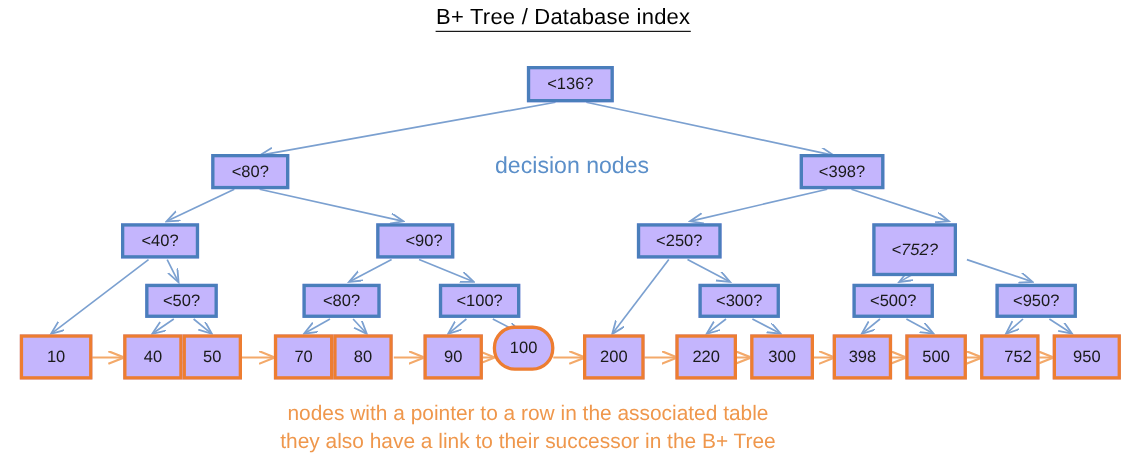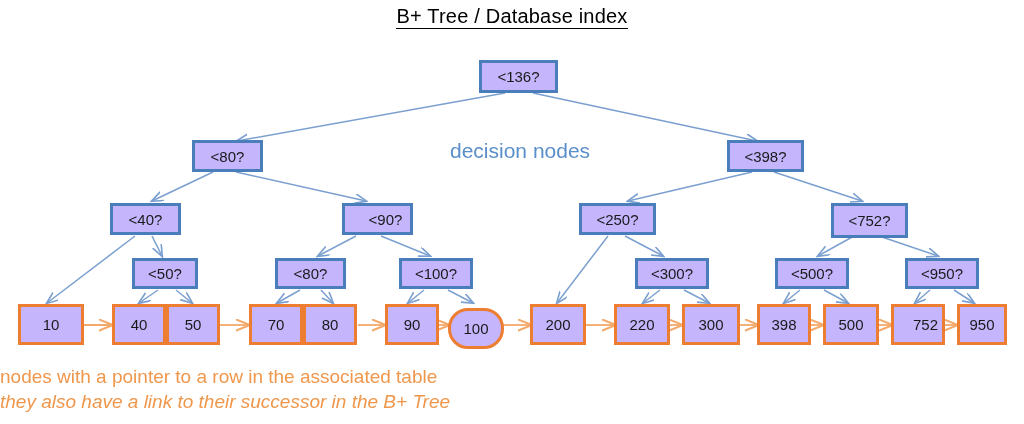--- a/index.html
+++ b/index.html
@@ -57,23 +57,23 @@
   }
   .decision-label {
     position: absolute;
     font-size: 21px;
     color: #5b8fc9;
     white-space: nowrap;
     z-index: 2;
   }
   .caption {
     position: absolute;
-    left: 0;
+    left: 18px;
     width: 924px;
-    text-align: left;
+    text-align: center;
     color: #ef974c;
     font-size: 19px;
     line-height: 25px;
     white-space: nowrap;
   }
 </style>
 </head>
 <body>
 
 <div id="canvas">
@@ -162,21 +162,21 @@
 
   <div class="node decision" style="left:110px; top:203px; width:71px; height:32px;">
       <span>&lt;40?</span>
     </div>
   <div class="node decision" style="left:342px; top:203px; width:71px; height:32px;padding-left:16px;">
       <span>&lt;90?</span>
     </div>
   <div class="node decision" style="left:579px; top:203px; width:77px; height:32px;">
       <span>&lt;250?</span>
     </div>
-  <div class="node decision" style="left:831px; top:203px; width:77px; height:35px;">
+  <div class="node decision" style="left:793px; top:203px; width:77px; height:48px;font-style:italic;">
       <span>&lt;752?</span>
     </div>
 
   <div class="node decision" style="left:132px; top:258px; width:66px; height:31px;">
       <span>&lt;50?</span>
     </div>
   <div class="node decision" style="left:275px; top:258px; width:71px; height:31px;">
       <span>&lt;80?</span>
     </div>
   <div class="node decision" style="left:399px; top:258px; width:74px; height:31px;">
@@ -203,43 +203,43 @@
     </div>
   <div class="node leaf" style="left:249px; top:304px; width:54px; height:41px;">
       <span>70</span>
     </div>
   <div class="node leaf" style="left:303px; top:304px; width:54px; height:41px;">
       <span>80</span>
     </div>
   <div class="node leaf" style="left:385px; top:304px; width:54px; height:41px;">
       <span>90</span>
     </div>
-  <div class="node leaf" style="left:448px; top:308px; width:56px; height:41px;border-radius:20px;">
+  <div class="node leaf" style="left:448px; top:296px; width:56px; height:41px;border-radius:20px;">
       <span>100</span>
     </div>
   <div class="node leaf" style="left:530px; top:304px; width:56px; height:41px;">
       <span>200</span>
     </div>
   <div class="node leaf" style="left:614px; top:304px; width:56px; height:41px;">
       <span>220</span>
     </div>
   <div class="node leaf" style="left:682px; top:304px; width:58px; height:41px;">
       <span>300</span>
     </div>
   <div class="node leaf" style="left:757px; top:304px; width:54px; height:41px;">
       <span>398</span>
     </div>
   <div class="node leaf" style="left:823px; top:304px; width:56px; height:41px;">
       <span>500</span>
     </div>
   <div class="node leaf" style="left:891px; top:304px; width:54px; height:41px;padding-left:15px;">
       <span>752</span>
     </div>
-  <div class="node leaf" style="left:957px; top:304px; width:50px; height:41px;">
+  <div class="node leaf" style="left:957px; top:304px; width:62px; height:41px;">
       <span>950</span>
     </div>
 
   <div class="decision-label" style="left:415px; top:139px;margin-left:35px;">decision nodes</div>
 
   <div class="caption" style="top:364px;">nodes with a pointer to a row in the associated table</div>
-  <div class="caption" style="top:389px;font-style:italic;">they also have a link to their successor in the B+ Tree</div>
+  <div class="caption" style="top:389px;">they also have a link to their successor in the B+ Tree</div>
 
 </div>
 
 </body></html>

